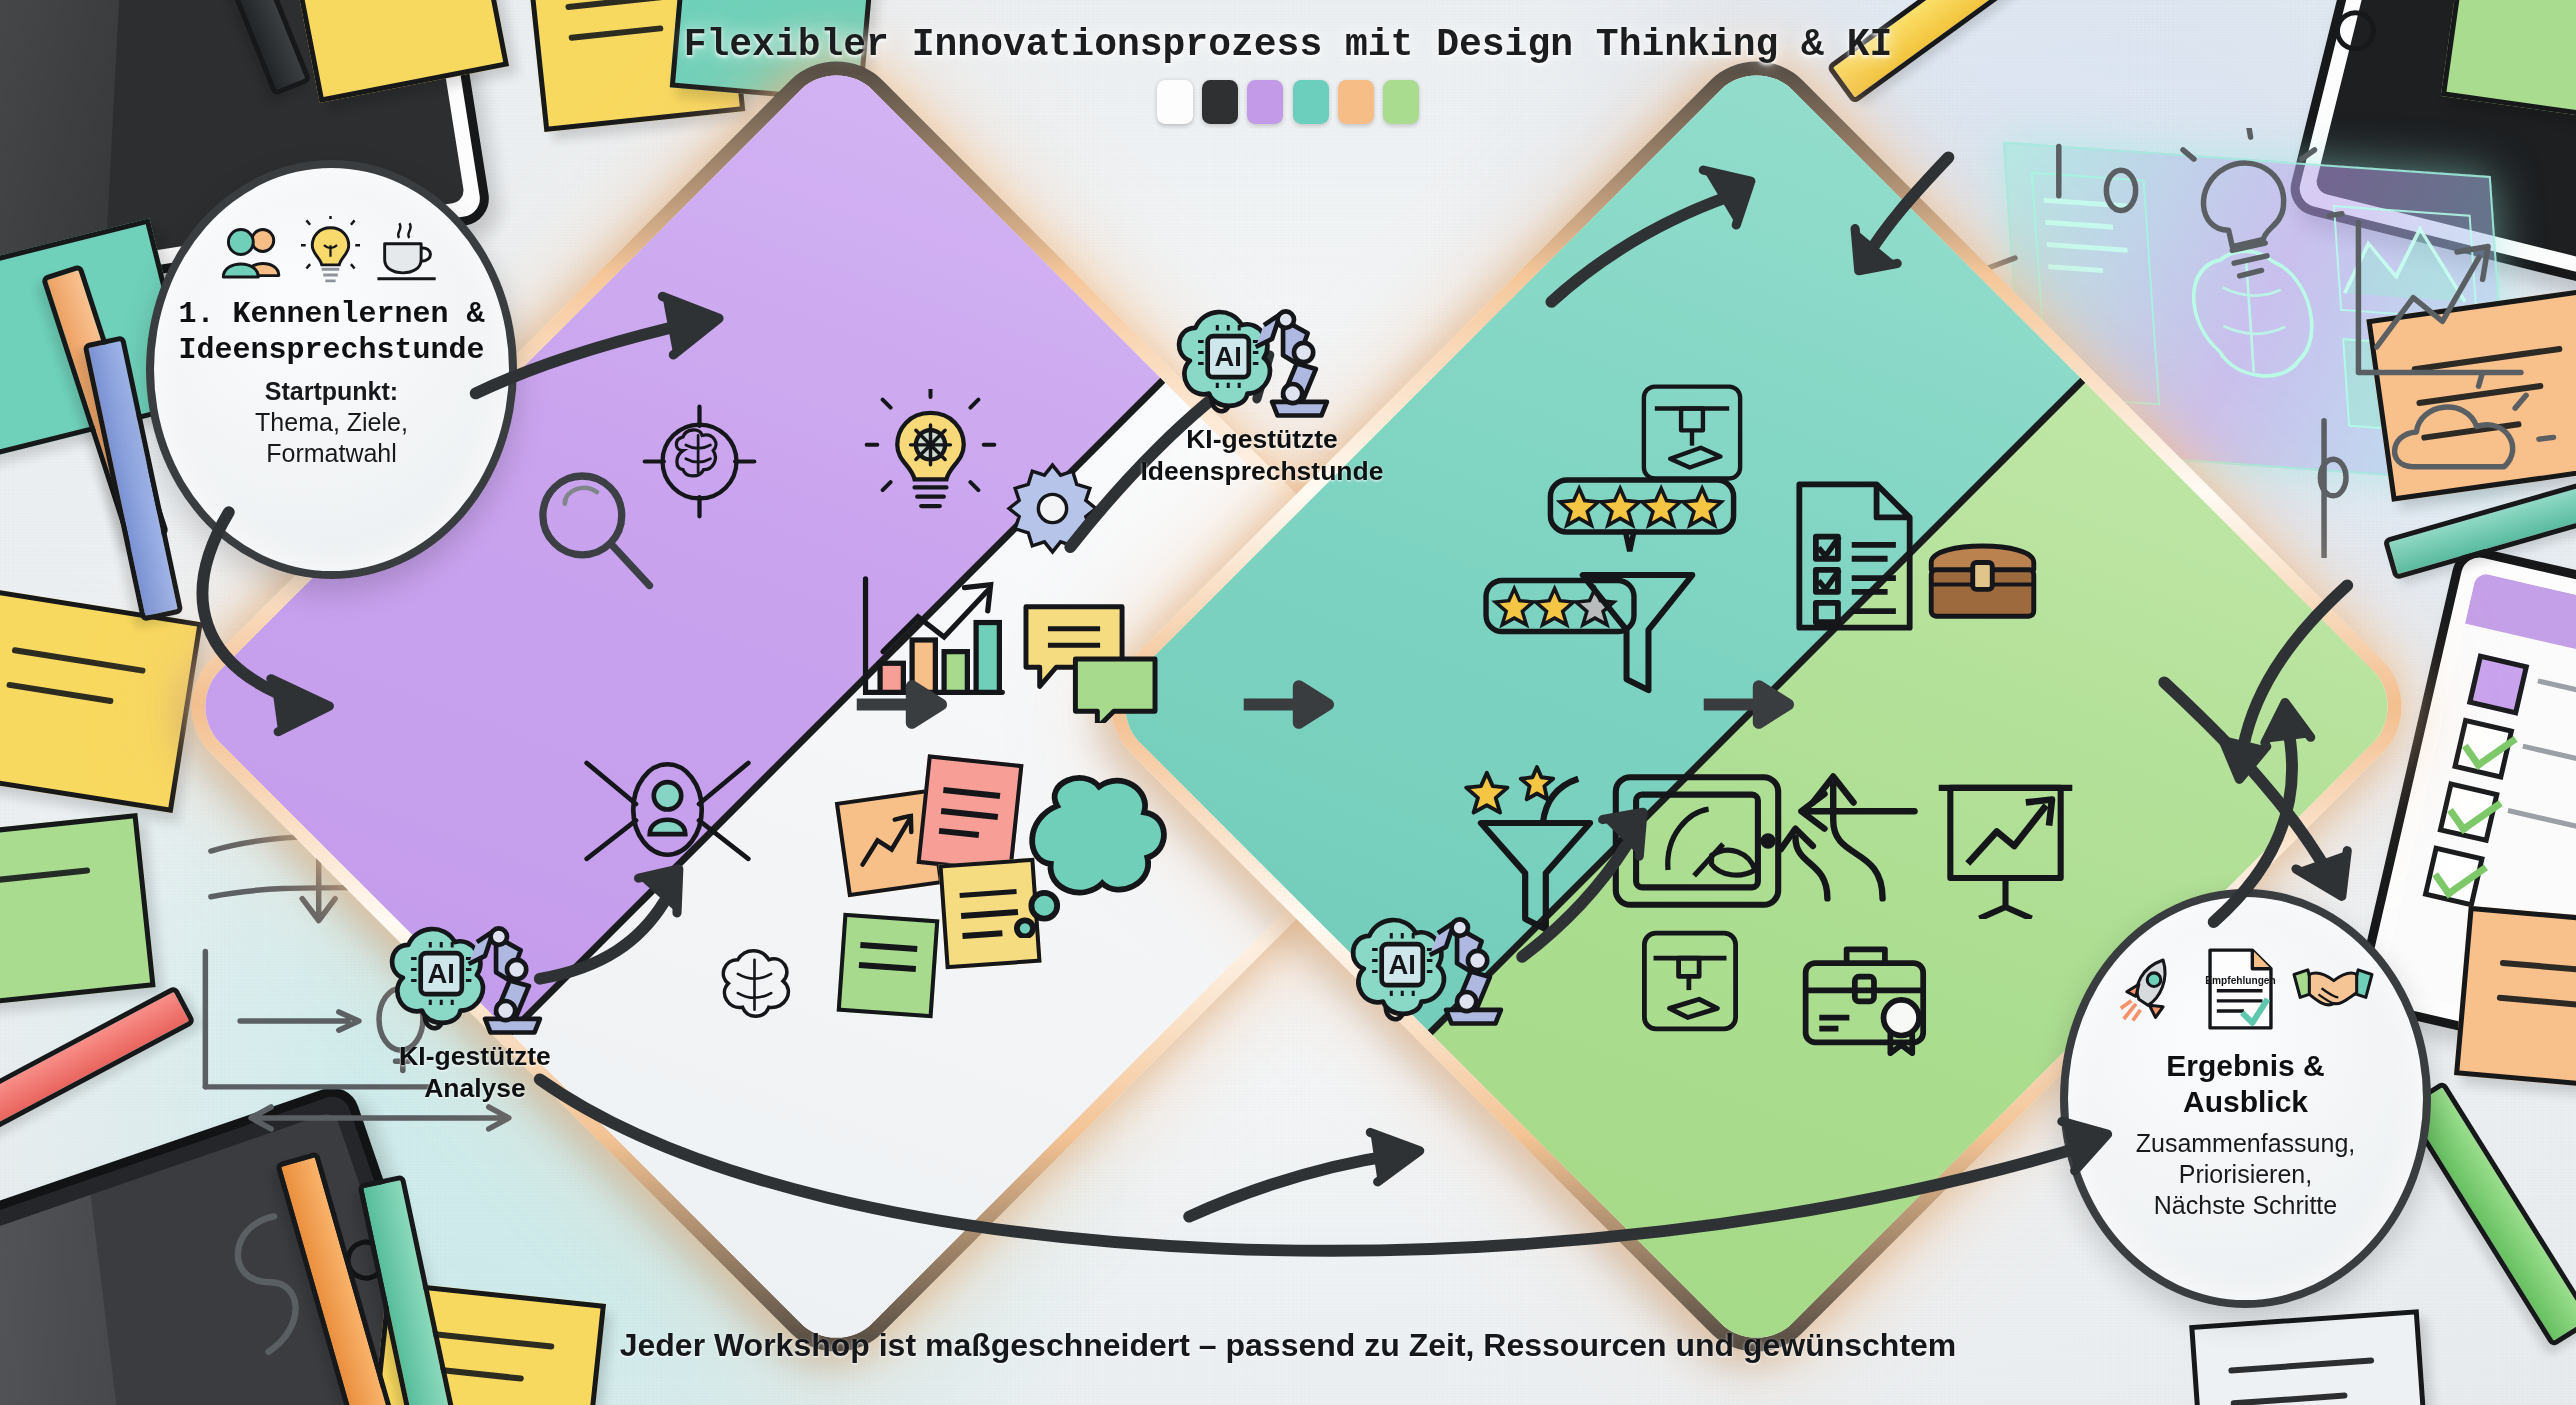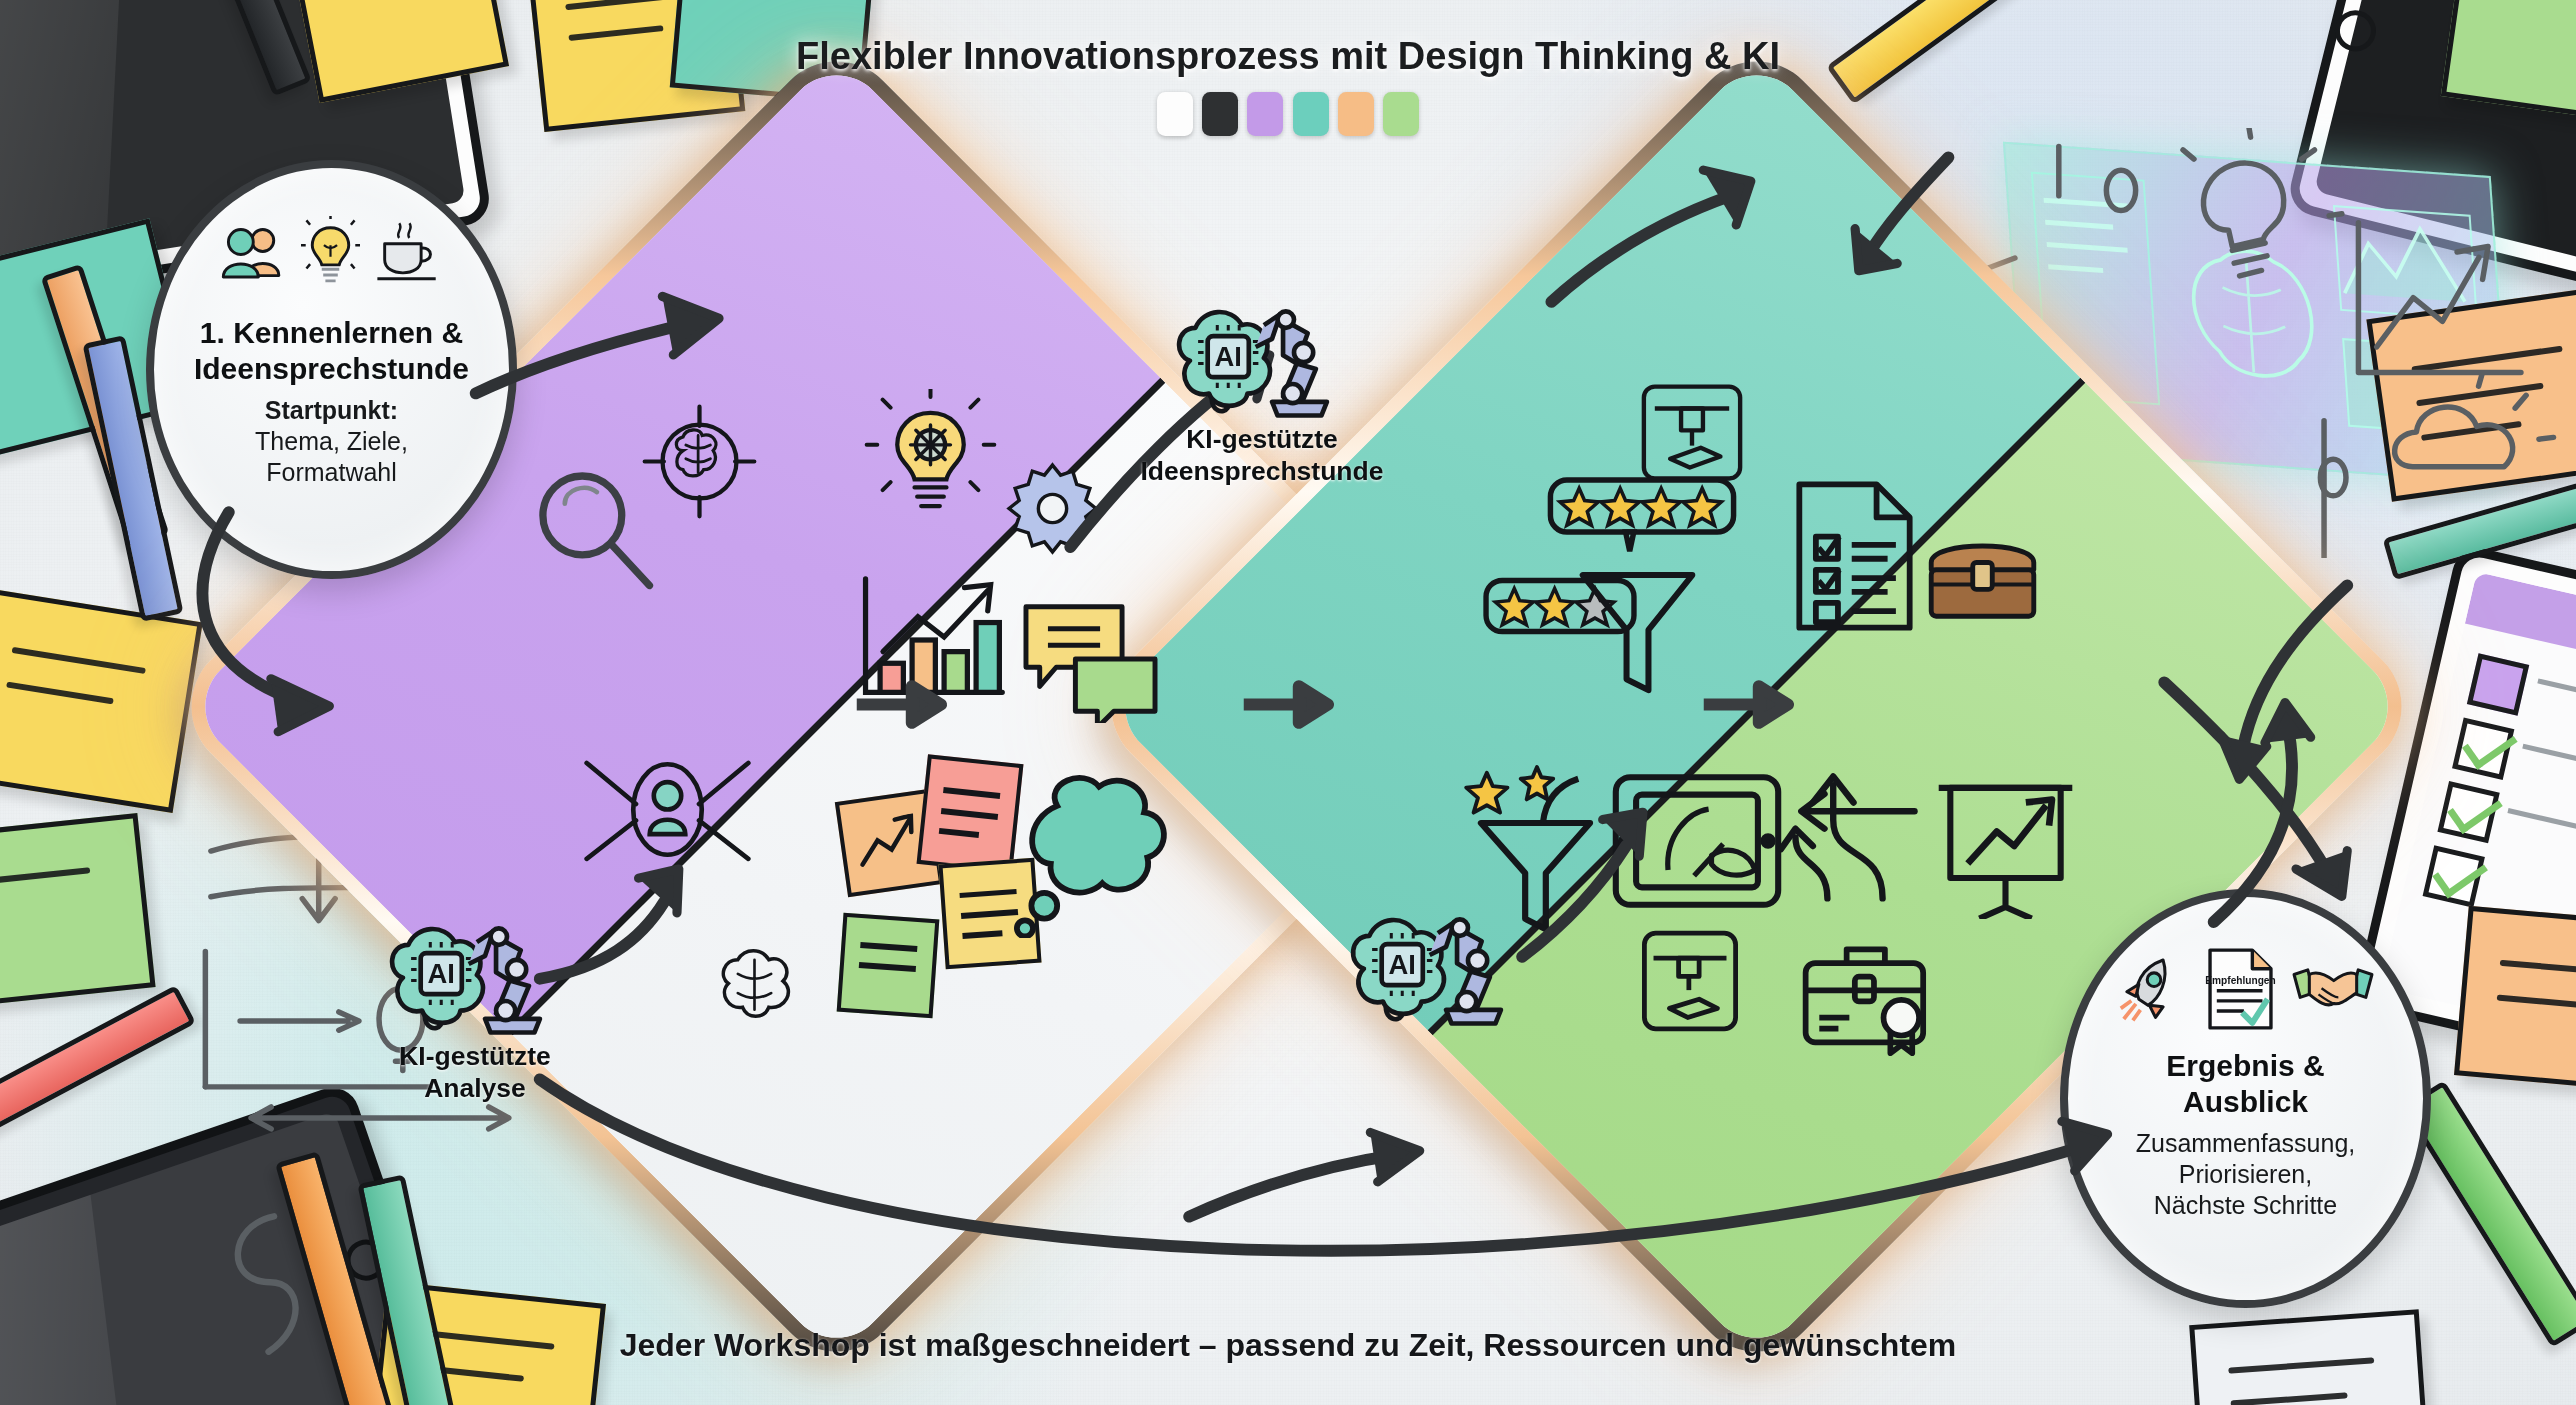--- a/index.html
+++ b/index.html
@@ -51,22 +51,23 @@
     box-shadow:0 0 46px rgba(150,230,220,.55);
   }
 
   
   .title-wrap{position:absolute;left:0;right:0;top:12.8px;text-align:center;z-index:40;}
   .title{
     font-size:52px;font-weight:700;color:#131516;letter-spacing:-0.3px;
     text-shadow:0 1.8px 3.7px rgba(255,255,255,.95),0 0 20px rgba(255,255,255,.9);
   }
   .subtitle{
-    margin-top:22px;font-size:38px;font-weight:700;color:#1b1d1f;
+    margin-top:10px;font-size:38px;font-weight:700;color:#1b1d1f;
     text-shadow:0 1.8px 3.7px rgba(255,255,255,.95),0 0 16.5px rgba(255,255,255,.9);
+    font-family:Liberation Mono, monospace;
   }
   .swatches{margin-top:14.6px;display:flex;justify-content:center;gap:9.1px;}
   .sw{width:36px;height:44px;border-radius:8.2px;box-shadow:0 1.8px 4.6px rgba(0,0,0,.18);}
 
   
   .dia{
     position:absolute;width:951px;height:951px;
     transform:rotate(45deg);
     border-radius:66px;
     box-sizing:border-box;
@@ -533,21 +534,21 @@
         <path d="M31 40 Q40 48 49 40 M40 40 L40 56" stroke-width="3"></path>
         <path d="M40 4 L40 -2 M12 12 L7 6 M68 12 L73 6 M6 40 L-1 40 M74 40 L81 40 M12 66 L7 72 M68 66 L73 72" stroke-width="3.4"></path>
       </svg>
       <svg width="70" height="68" viewBox="0 0 96 92" fill="none" stroke="#14161a" stroke-width="4" stroke-linejoin="round">
         <path d="M16 36 H66 V58 C66 70 54 76 41 76 C28 76 16 70 16 58Z" fill="#e6e9ec"></path>
         <path d="M66 42 C82 40 84 60 66 60"></path>
         <path d="M6 84 H86"></path>
         <path d="M36 28 C30 22 42 16 36 8 M50 28 C44 22 56 16 50 8" stroke-width="3.4"></path>
       </svg>
     </div>
-    <div class="circ-title" style="margin-top:29px;">
+    <div class="circ-title" style="margin-top:10px;font-family:Liberation Mono, monospace;">
       <span>1. Kennenlernen &amp;</span><br><span>Ideensprechstunde</span>
     </div>
     <div class="circ-sub">
       <b>Startpunkt:</b><br>
       <span>Thema, Ziele,</span><br><span>Formatwahl</span>
     </div>
   </div>
 
   
   <div class="circ" style="left:2060px;top:889px;width:355px;height:355px;padding-top:48px;">

